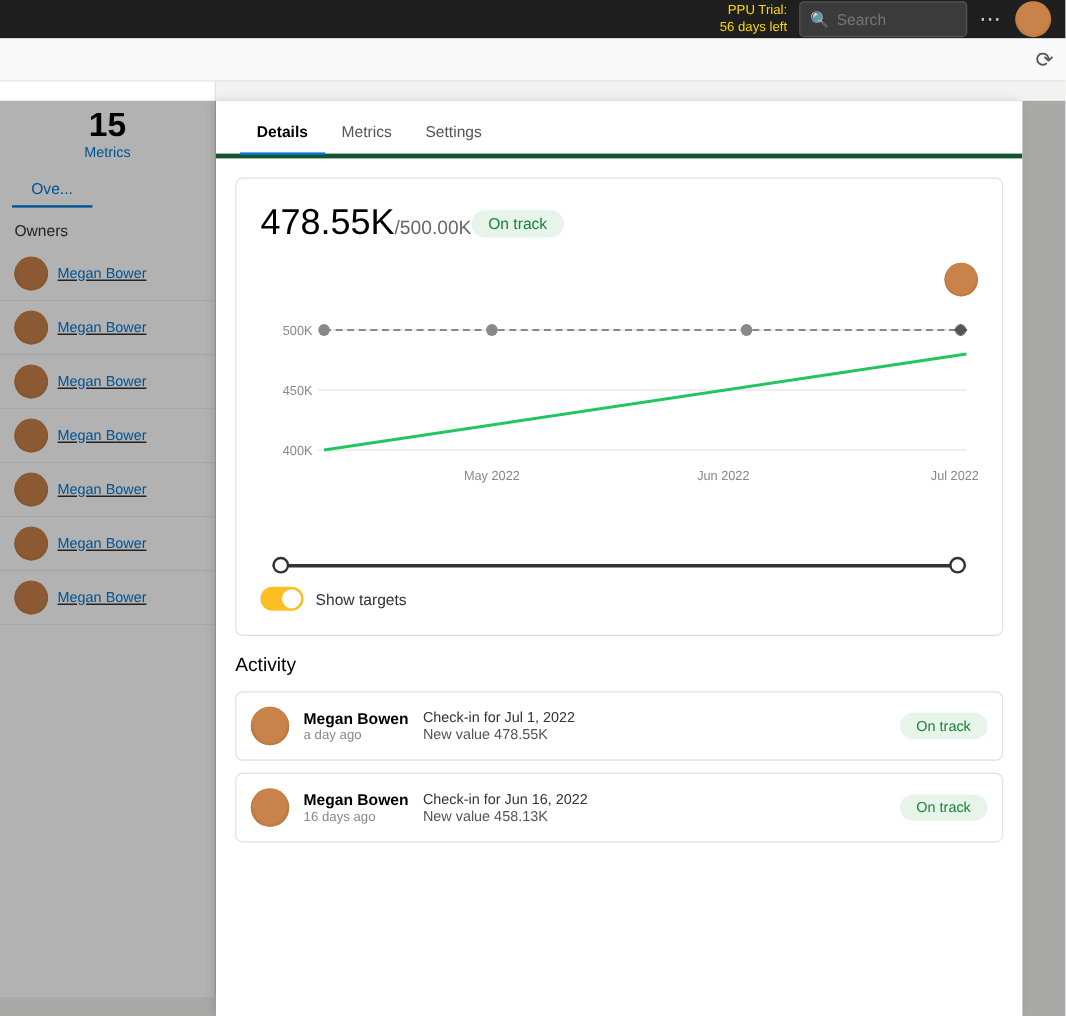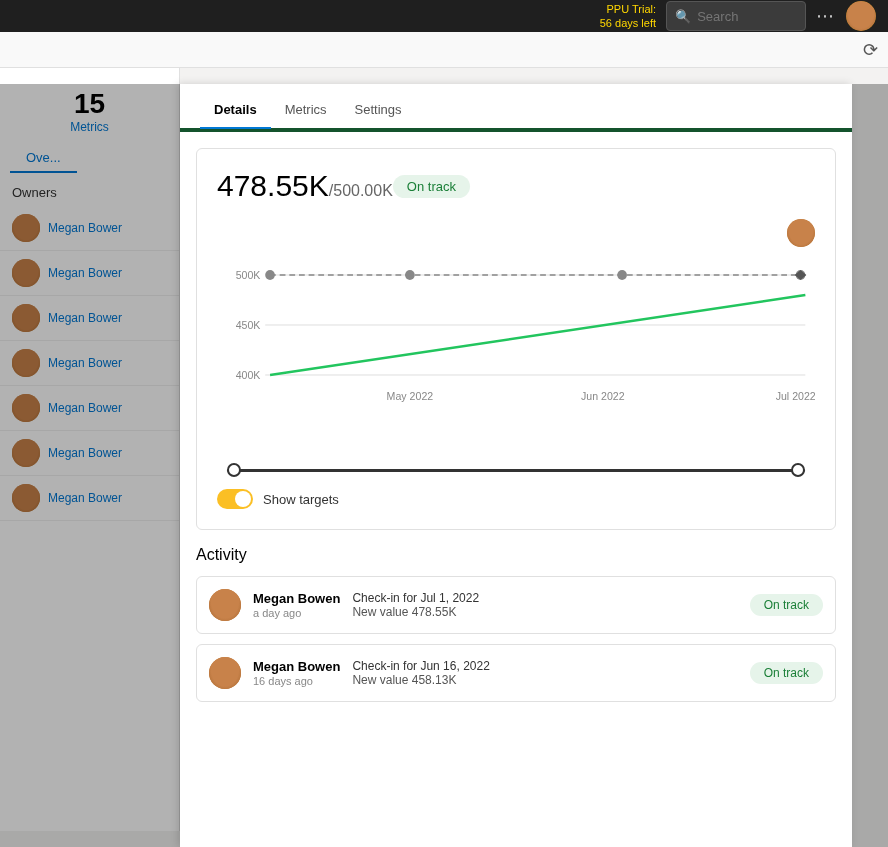--- a/index.html
+++ b/index.html
@@ -101,20 +101,21 @@
     }
 
     .owners-section { padding: 12px 12px 6px; font-size: 13px; font-weight: 400; color: #333; }
     .owner-row {
       display: flex;
       align-items: center;
       gap: 8px;
       padding: 8px 12px;
       border-bottom: 1px solid #f0f0f0;
       cursor: pointer;
+      text-decoration: underline;
     }
     .owner-avatar {
       width: 28px; height: 28px; border-radius: 50%;
       background: #c37f3a;
       display: flex; align-items: center; justify-content: center;
       font-size: 11px; color: #fff; font-weight: 600;
       flex-shrink: 0;
     }
     .owner-name { font-size: 12px; color: #0078d4; }
 

